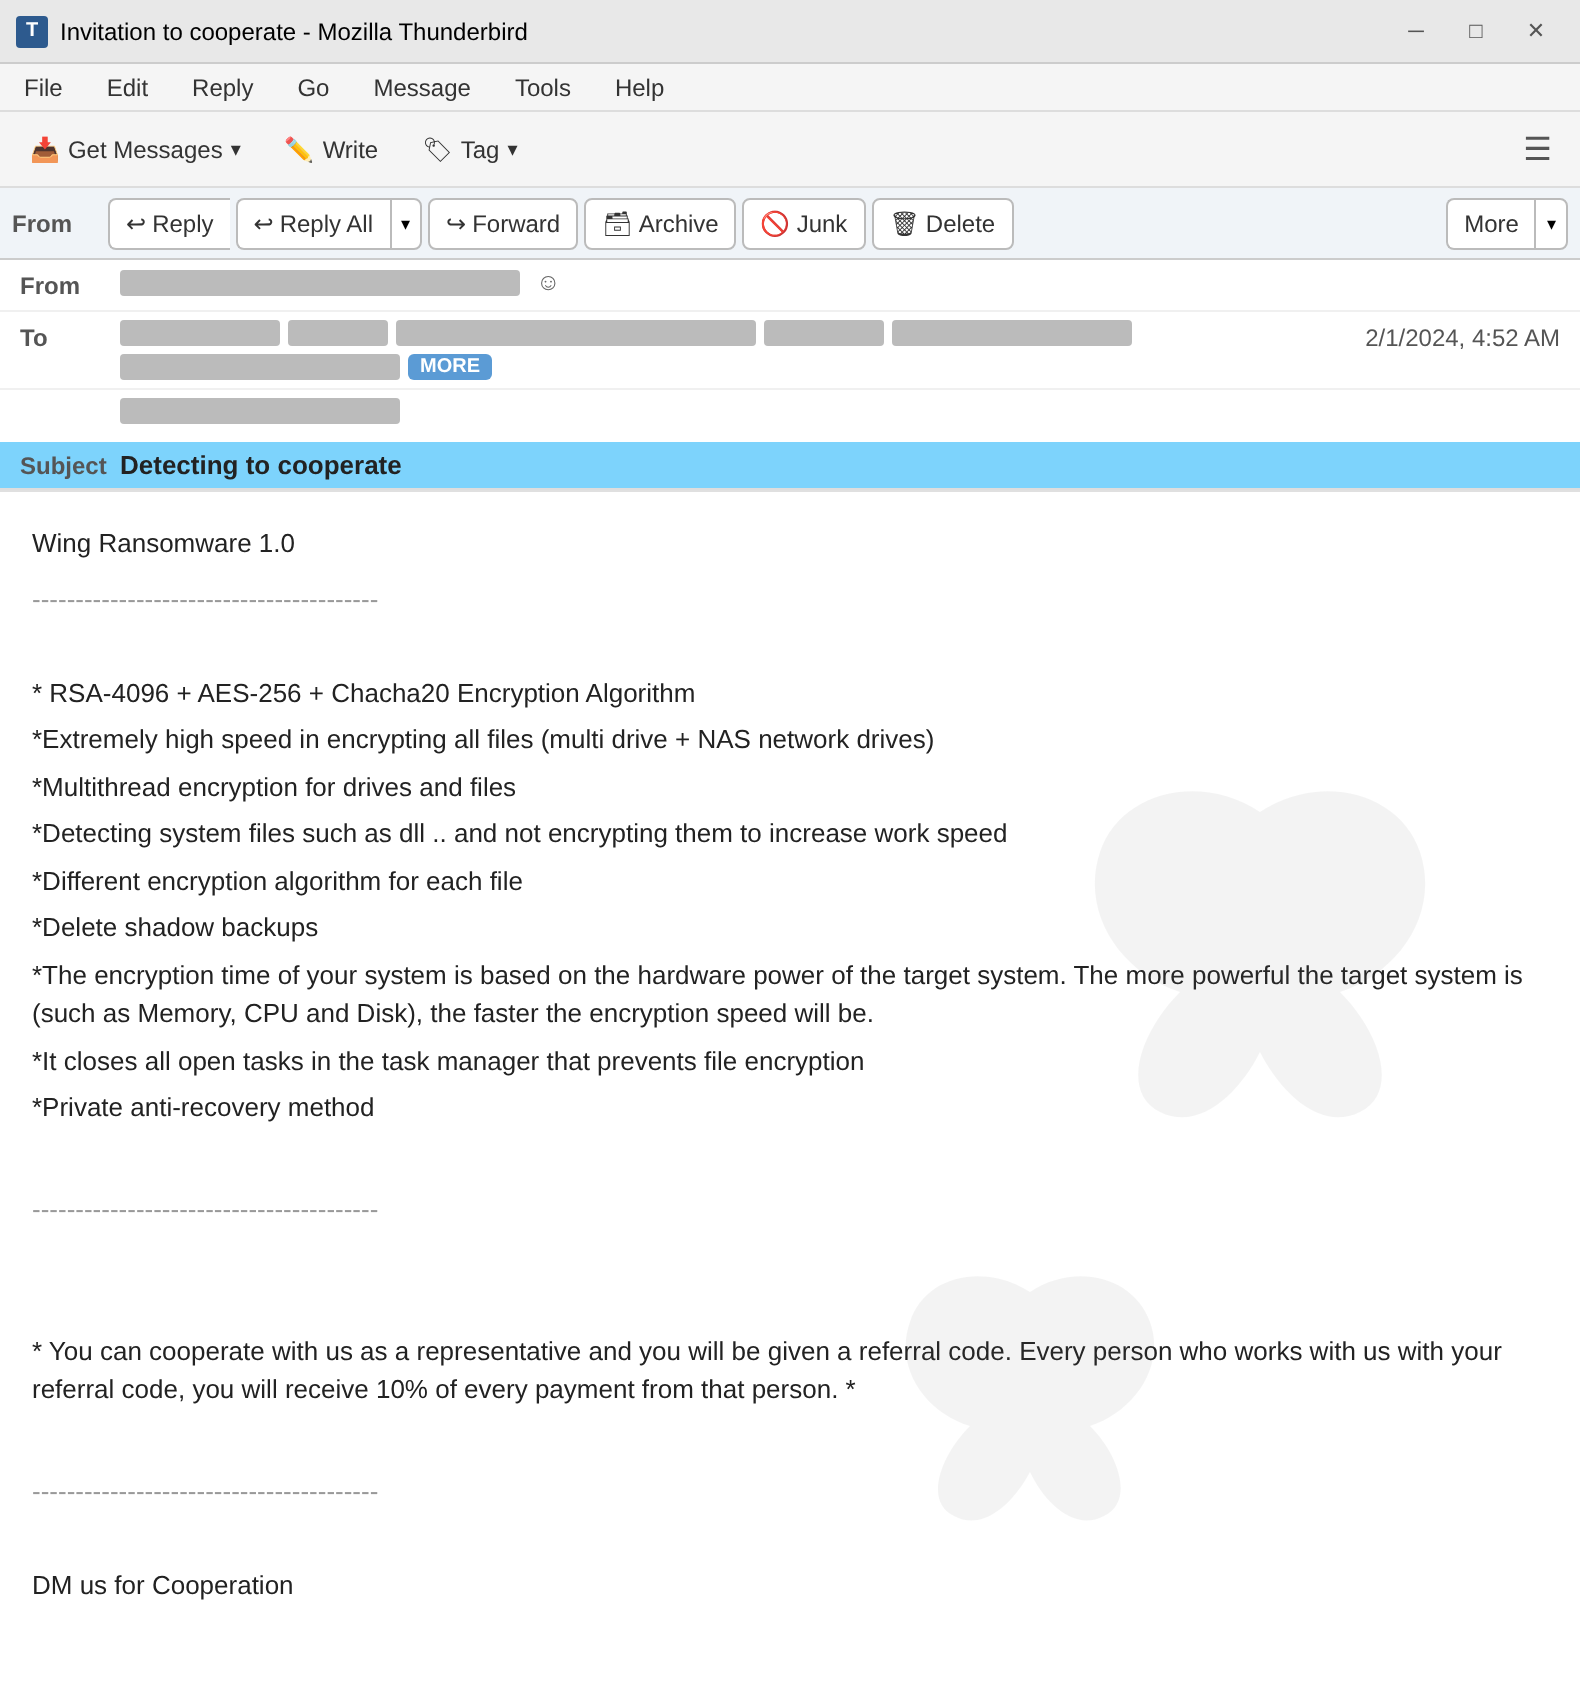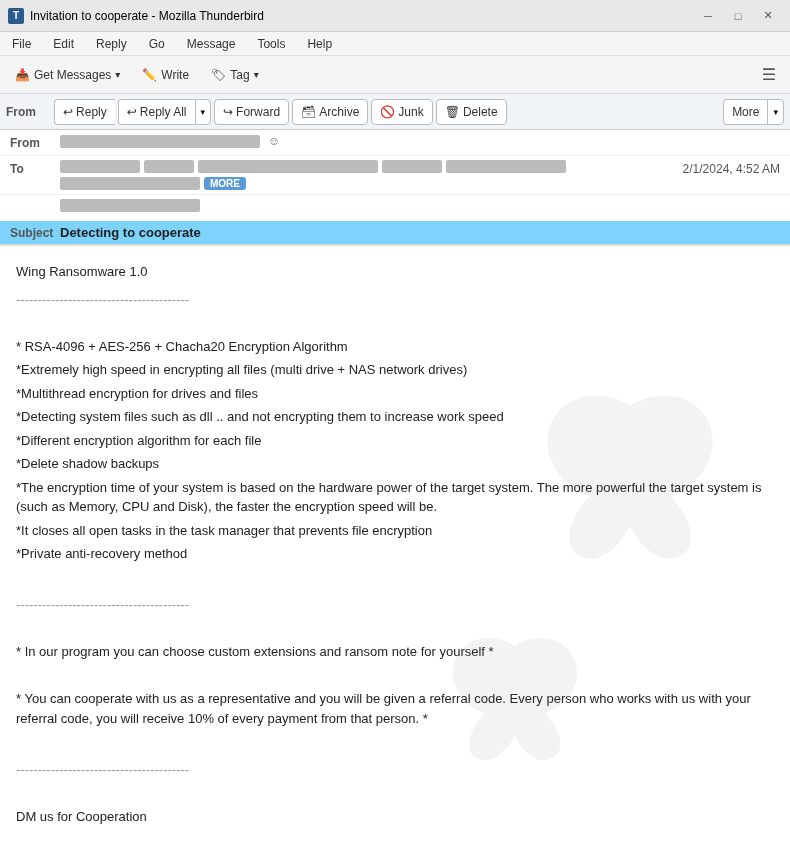--- a/index.html
+++ b/index.html
@@ -423,21 +423,20 @@
   <p>*Multithread encryption for drives and files</p>
   <p>*Detecting system files such as dll .. and not encrypting them to increase work speed</p>
   <p>*Different encryption algorithm for each file</p>
   <p>*Delete shadow backups</p>
   <p>*The encryption time of your system is based on the hardware power of the target system. The more powerful the target system is (such as Memory, CPU and Disk), the faster the encryption speed will be.</p>
   <p>*It closes all open tasks in the task manager that prevents file encryption</p>
   <p>*Private anti-recovery method</p>
   <p>&nbsp;</p>
   <p class="divider-line">----------------------------------------</p>
   <p>&nbsp;</p>
-  <p>* In our program you can choose custom extensions and ransom note for yourself *</p>
   <p>&nbsp;</p>
   <p>* You can cooperate with us as a representative and you will be given a referral code. Every person who works with us with your referral code, you will receive 10% of every payment from that person. *</p>
   <p>&nbsp;</p>
   <p class="divider-line">----------------------------------------</p>
   <p>&nbsp;</p>
   <p>DM us for Cooperation</p>
 
 </div>
 
 </body></html>

